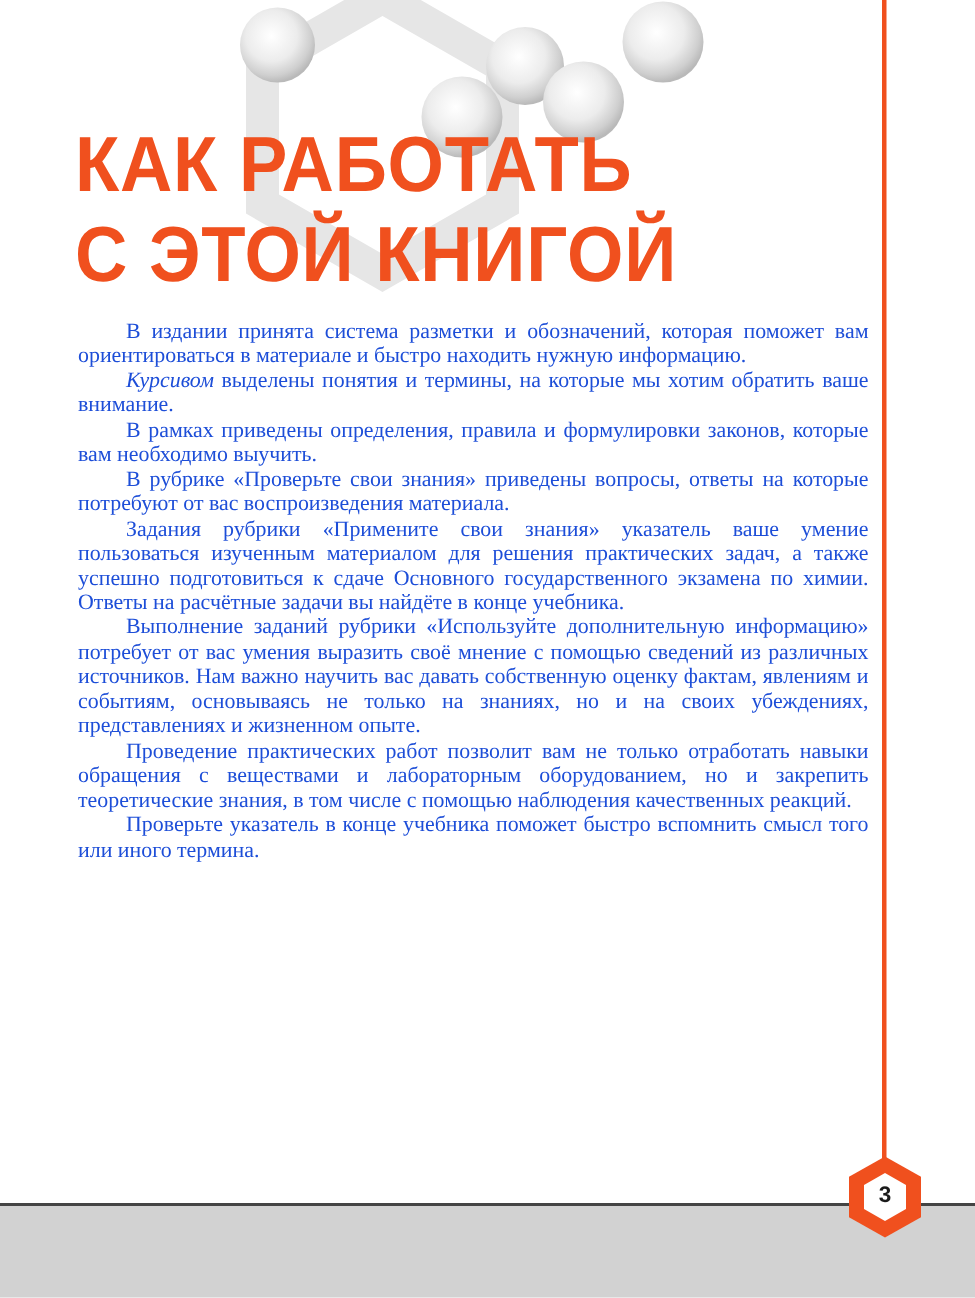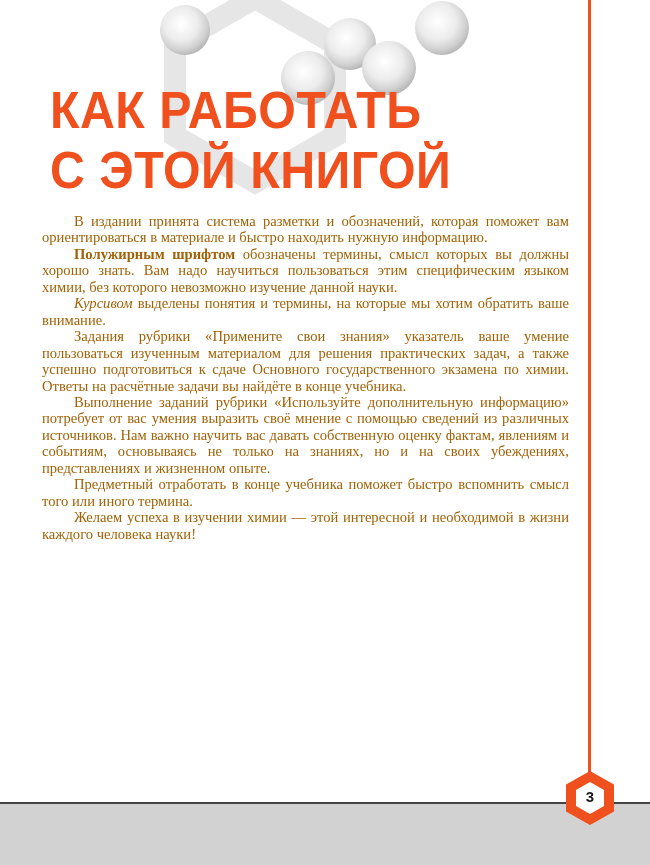--- a/index.html
+++ b/index.html
@@ -40,26 +40,26 @@
   .edge-line {
     position: absolute;
     left: 588px;
     top: 0;
     width: 3px;
     height: 775px;
     background: #F0501E;
   }
   .body-text {
     position: absolute;
-    left: 42px;
+    left: 52px;
     top: 213px;
     width: 527px;
     font-size: 14.6px;
     line-height: 16.45px;
-    color: #a16207;
+    color: #1d4ed8;
   }
   .body-text p {
     margin: 0;
     text-indent: 32px;
     text-align: justify;
     text-align-last: left;
   }
   .body-text b { font-weight: bold; }
   .body-text i { }
   .footer-band {
@@ -116,26 +116,27 @@
 
 <div class="edge-line"></div>
 
 <h1 class="title">
   <span>КАК РАБОТАТЬ</span>
   <span>С ЭТОЙ КНИГОЙ</span>
 </h1>
 
 <div class="body-text">
   <p><span>В издании принята система разметки и обозначений, которая поможет вам ориентироваться в материале и быстро находить нужную информацию.</span></p>
-  <p><b>Полужирным шрифтом</b><span> обозначены термины, смысл которых вы должны хорошо знать. Вам надо научиться пользоваться этим специфическим языком химии, без которого невозможно изучение данной науки.</span></p>
   <p><i>Курсивом</i><span> выделены понятия и термины, на которые мы хотим обратить ваше внимание.</span></p>
+  <p><span>В рамках приведены определения, правила и формулировки законов, которые вам необходимо выучить.</span></p>
+  <p><span>В рубрике «Проверьте свои знания» приведены вопросы, ответы на которые потребуют от вас воспроизведения материала.</span></p>
   <p><span>Задания рубрики «Примените свои знания» указатель ваше умение пользоваться изученным материалом для решения практических задач, а также успешно подготовиться к сдаче Основного государственного экзамена по химии. Ответы на расчётные задачи вы найдёте в конце учебника.</span></p>
   <p><span>Выполнение заданий рубрики «Используйте дополнительную информацию» потребует от вас умения выразить своё мнение с помощью сведений из различных источников. Нам важно научить вас давать собственную оценку фактам, явлениям и событиям, основываясь не только на знаниях, но и на своих убеждениях, представлениях и жизненном опыте.</span></p>
-  <p><span>Предметный отработать в конце учебника поможет быстро вспомнить смысл того или иного термина.</span></p>
-  <p><span>Желаем успеха в изучении химии — этой интересной и необходимой в жизни каждого человека науки!</span></p>
+  <p><span>Проведение практических работ позволит вам не только отработать навыки обращения с веществами и лабораторным оборудованием, но и закрепить теоретические знания, в том числе с помощью наблюдения качественных реакций.</span></p>
+  <p><span>Проверьте указатель в конце учебника поможет быстро вспомнить смысл того или иного термина.</span></p>
 </div>
 
 <div class="footer-band"></div>
 
 <svg class="page-hex" viewBox="0 0 54 56" xmlns="http://www.w3.org/2000/svg">
   <polygon points="27,1 51,14.5 51,41.5 27,55 3,41.5 3,14.5" fill="#F0501E"></polygon>
   <polygon points="27,12 41,20 41,36 27,44 13,36 13,20" fill="#ffffff"></polygon>
 </svg>
 <div class="page-num">3</div>
 

